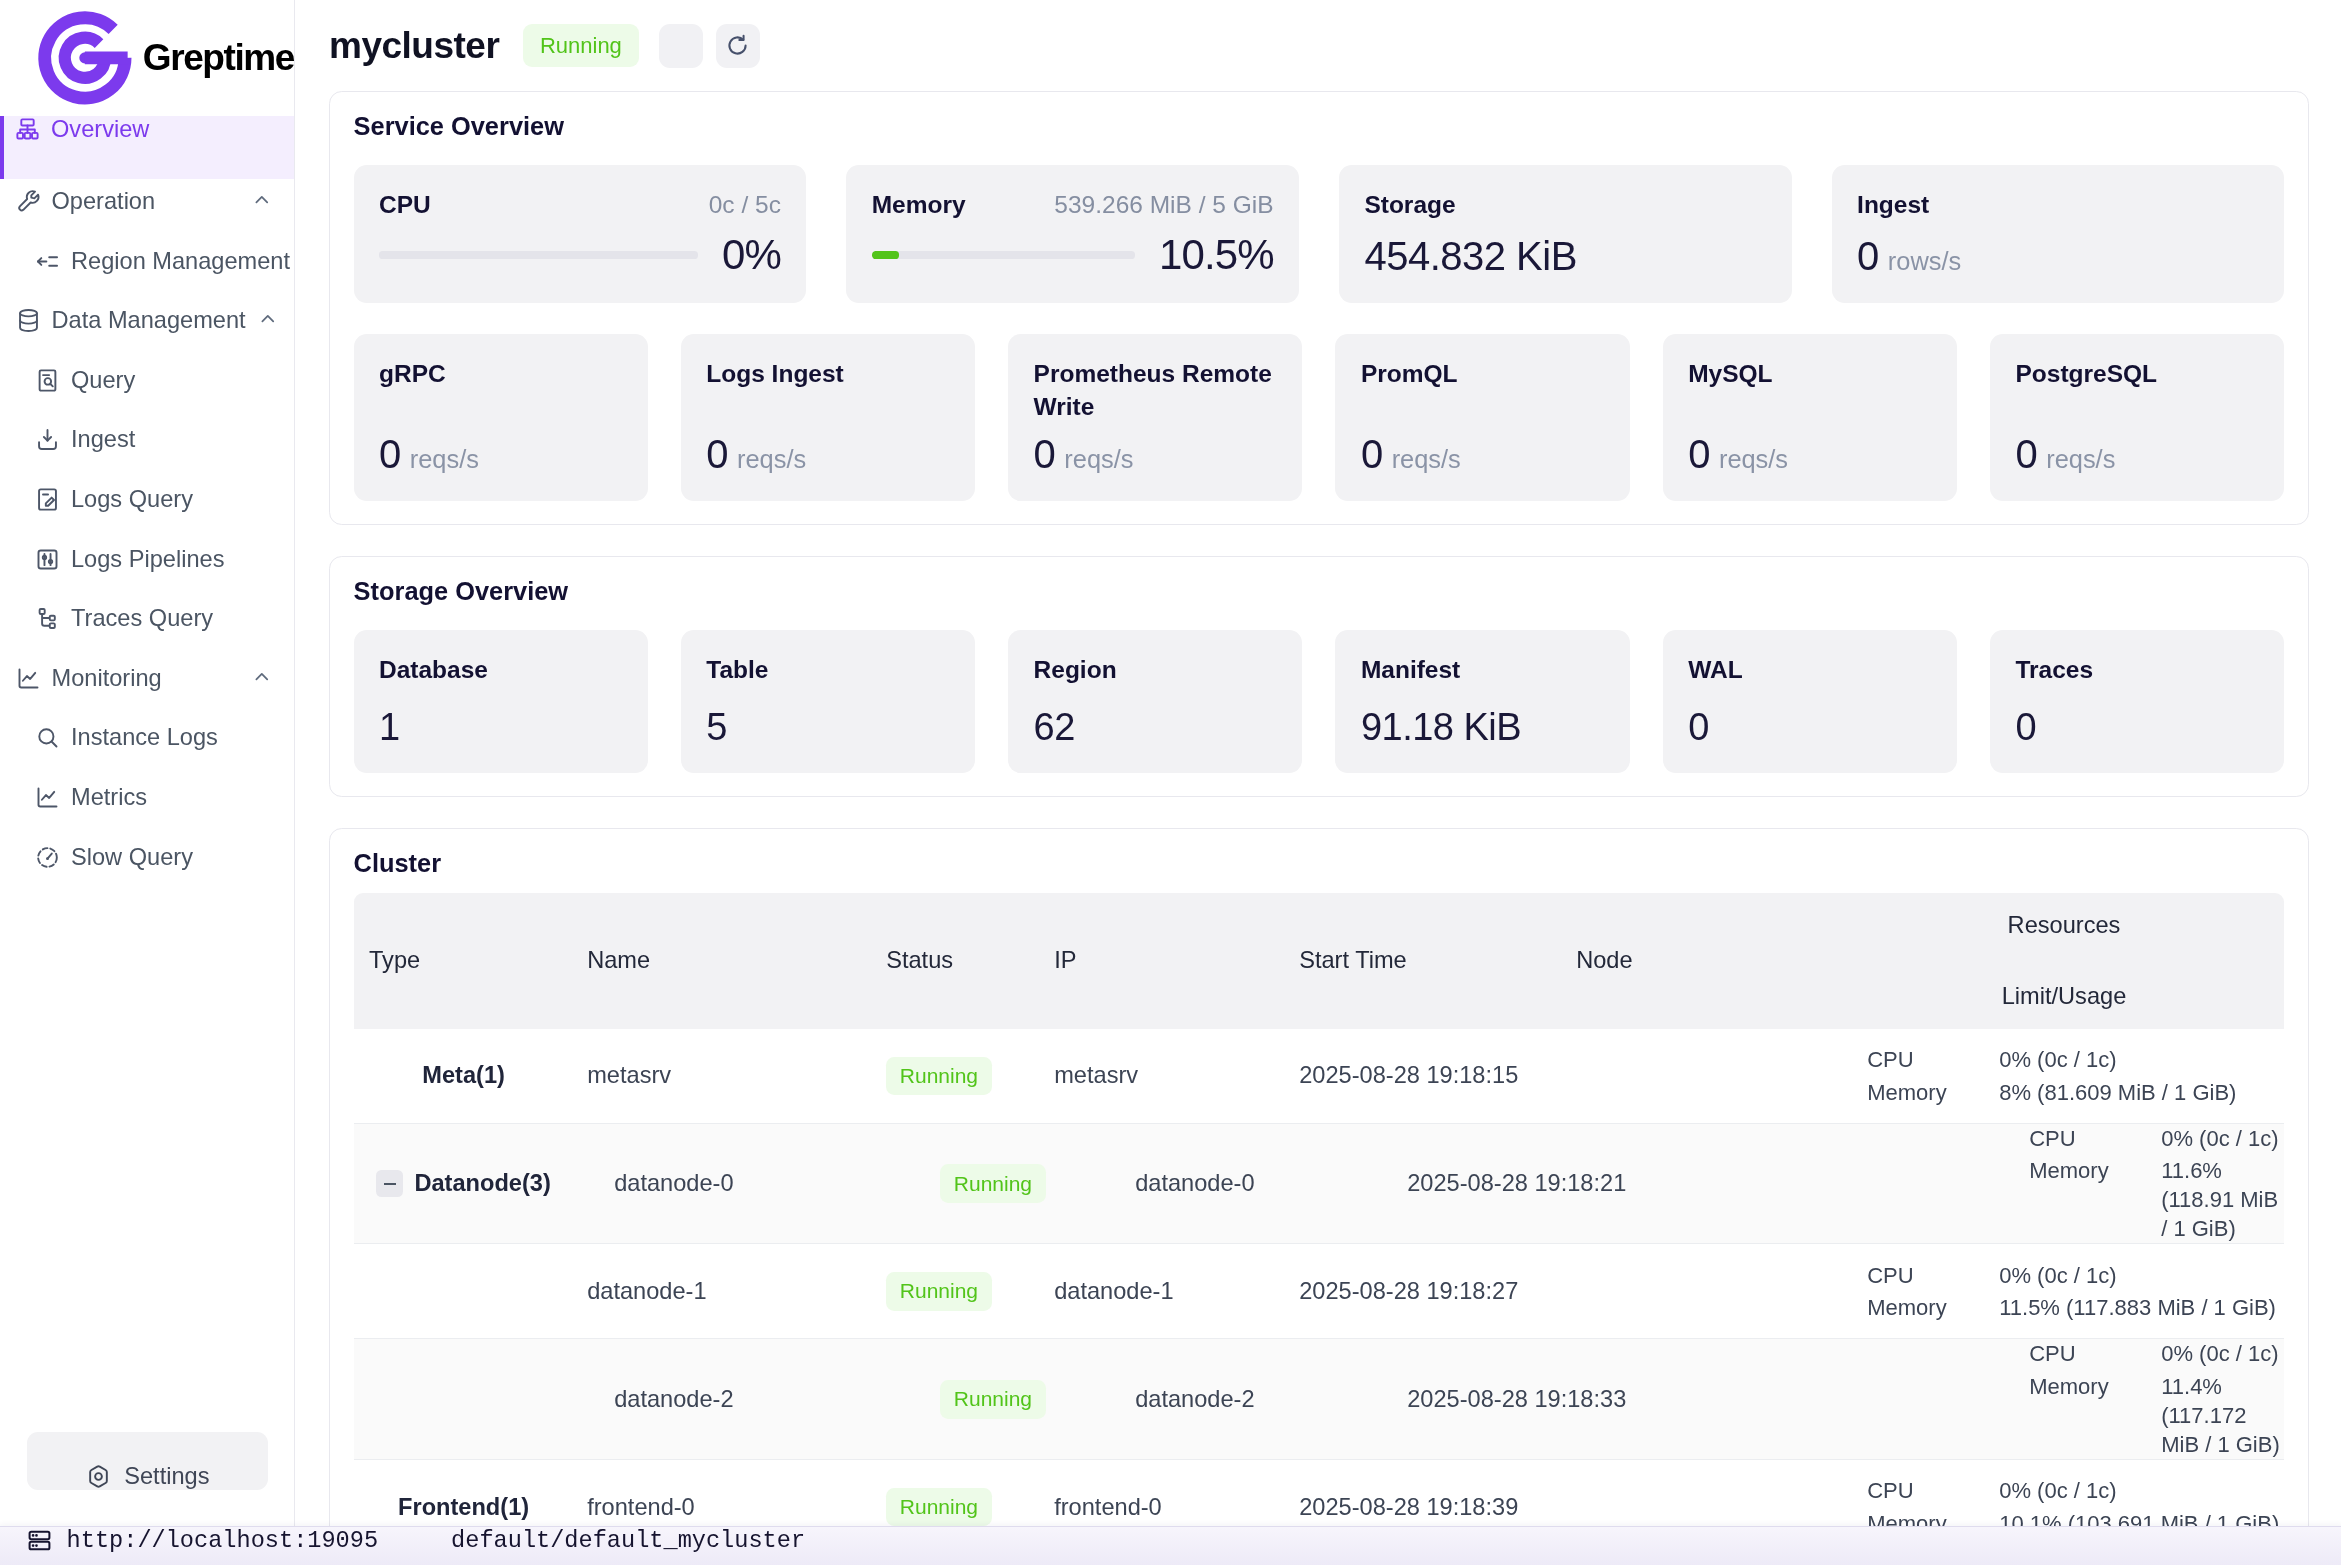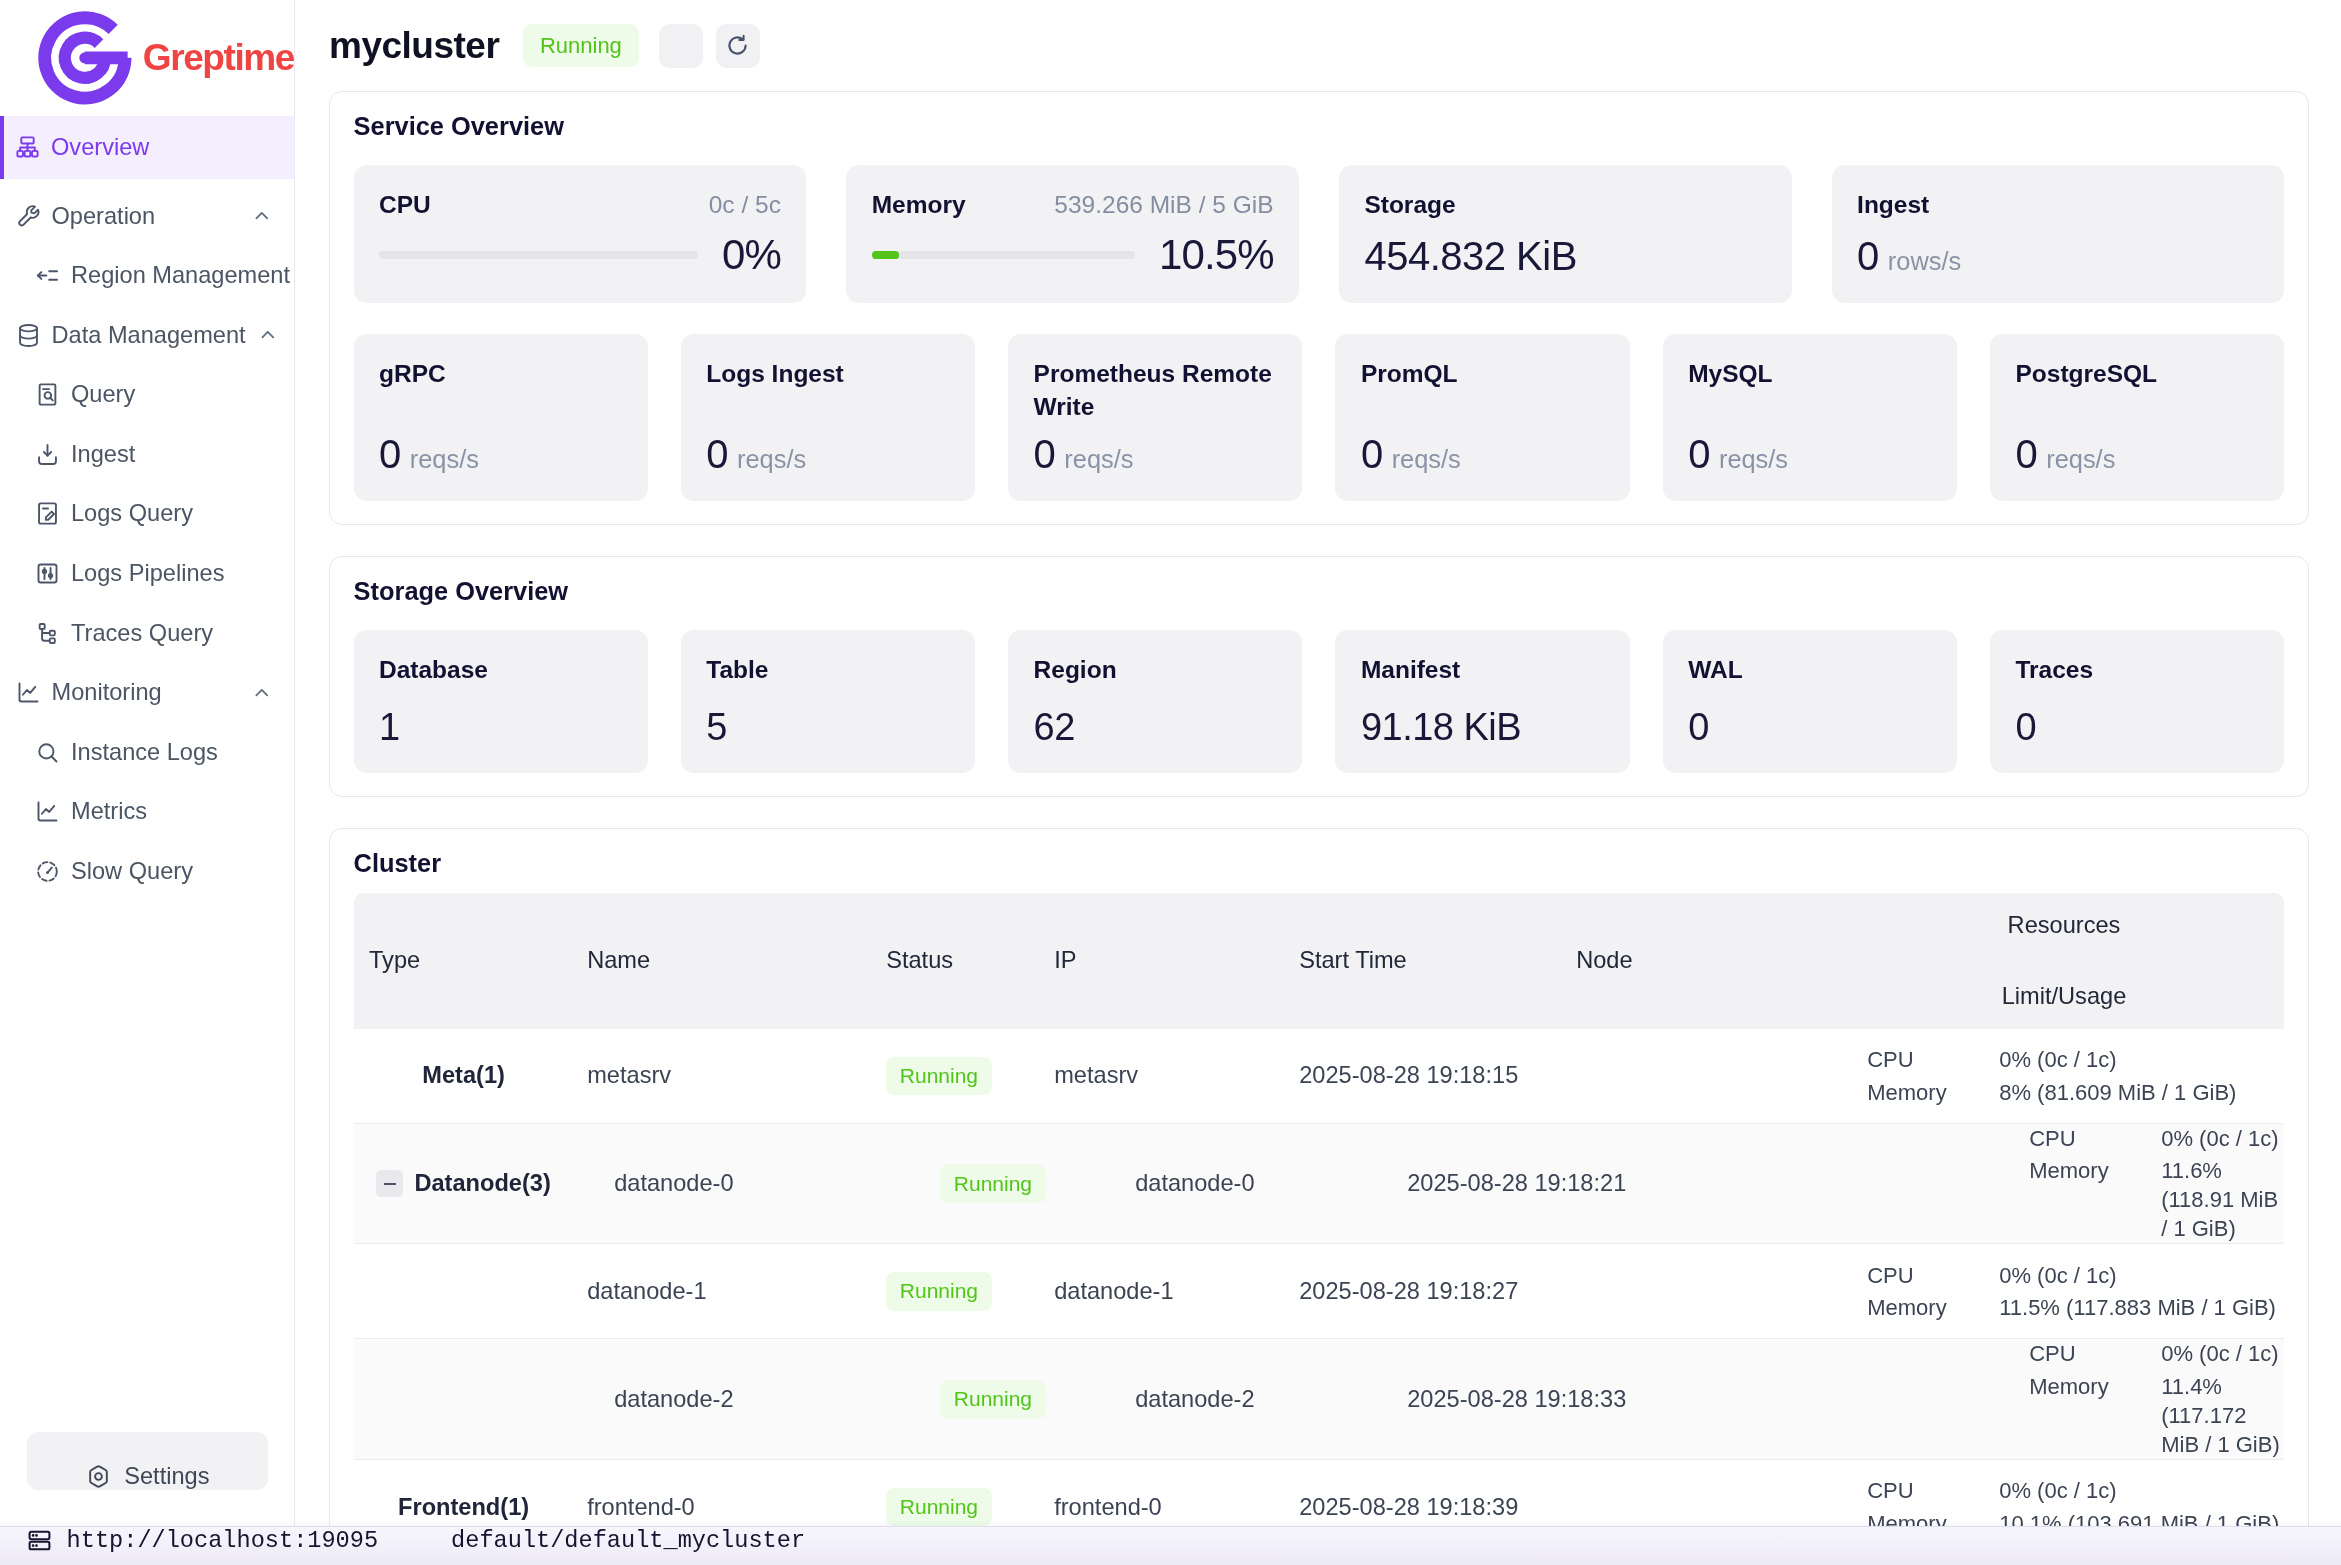--- a/index.html
+++ b/index.html
@@ -5,23 +5,23 @@
   * { margin:0; padding:0; box-sizing:border-box; }
   html,body { width:2342px; height:1566px; overflow:hidden; background:#fff;
               font-family:"Liberation Sans", sans-serif; color:#1a1838; }
   .app { position:relative; width:2342px; height:1566px; }
 
   
   .sidebar { position:absolute; left:0; top:0; bottom:40px; width:295px; background:#fff;
              border-right:0.9px solid #e9e9ef; z-index:2; }
   .logo-row { height:116px; display:flex; align-items:center; gap:9px; padding-left:36px; }
   .logo-mark svg { width:51px; height:51px; display:block; }
-  .logo-text { font-size:37px; font-weight:800; color:#ef4444; letter-spacing:-1.4px; }
-
-  .nav-item { height:56px; margin-bottom:3.6px; display:flex; align-items:center; gap:10px;
+  .logo-text { font-size:37px; font-weight:800; color:#000000; letter-spacing:-1.4px; }
+
+  .nav-item { height:56px; margin-bottom:3.6px; display:flex; gap:10px;
               padding:0 20px 0 14.5px; font-size:23.6px; color:#4b5563; cursor:pointer; }
   .icn { display:inline-flex; }
   .icn svg { width:100%; height:100%; display:block; }
   .nav-item .icn { width:27px; height:27px; flex:0 0 auto; color:#4d5668; }
   .nav-item.sub { padding-left:34px; }
   .nav-item.active { background:#f4eefe; border-left:4.5px solid var(--accent,#7C3AED);
                      padding-left:10px; color:var(--accent,#7C3AED); font-weight:500;
                      height:63px; margin-bottom:9px; }
   .nav-item.active .icn { color:var(--accent,#7C3AED); }
   .nav-item .chev { margin-left:auto; width:23.6px; height:23.6px; color:#5f6b7d; }

